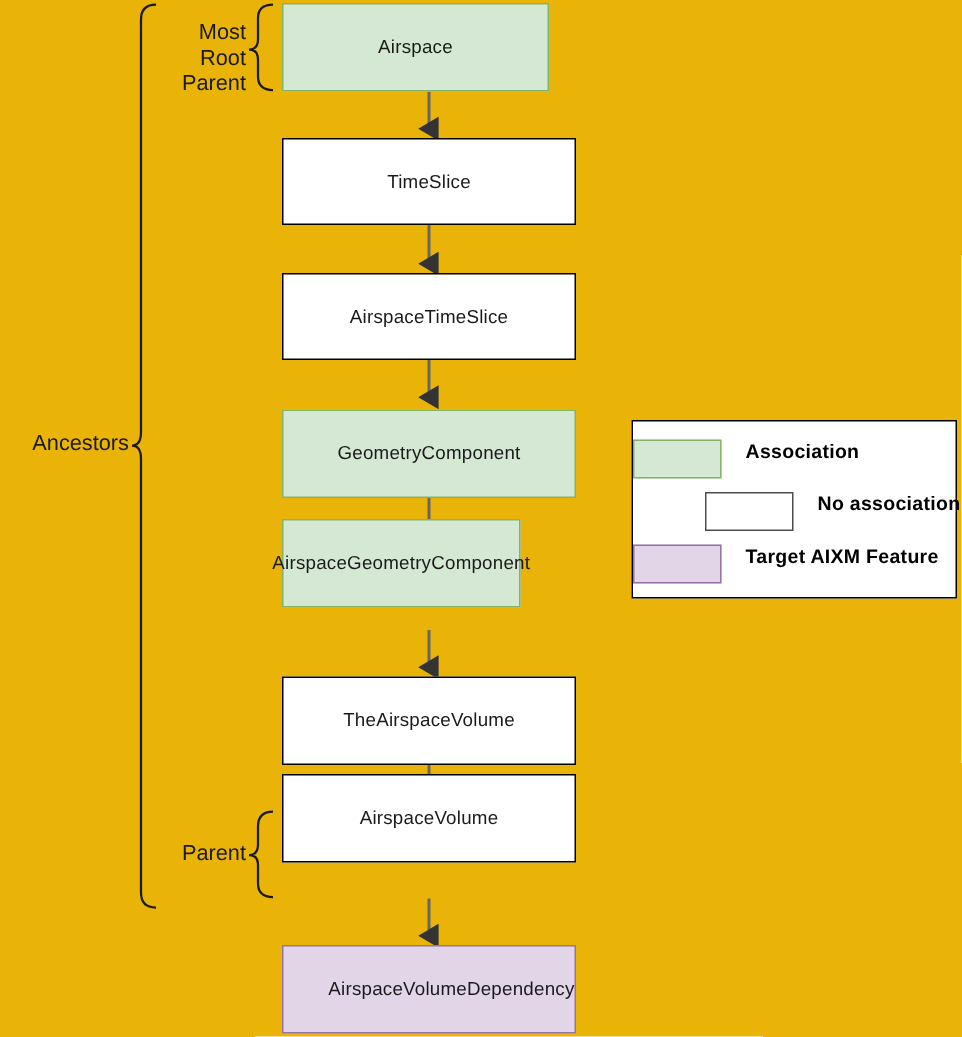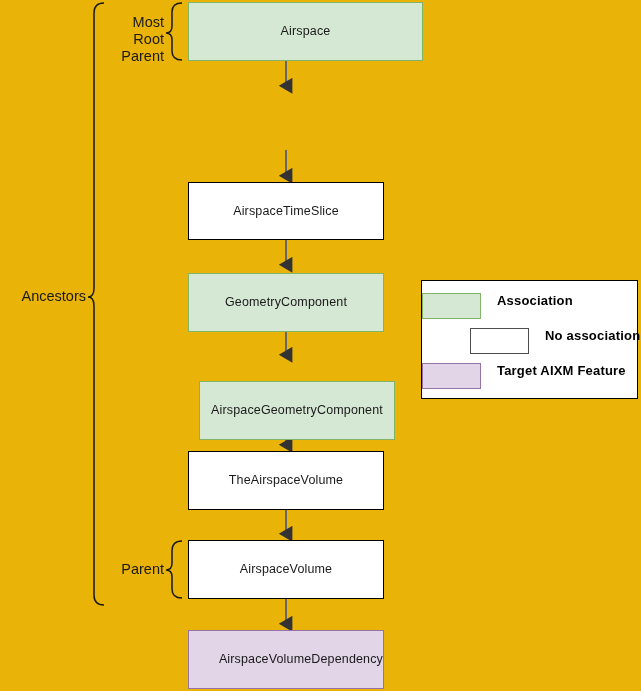--- a/index.html
+++ b/index.html
@@ -130,42 +130,45 @@
     <path d="M 182,541 Q 172,541 172,551 L 172,563 Q 172,570 166,570 Q 172,570 172,577 L 172,589 Q 172,598 182,598" fill="none" stroke="#1a1a1a" stroke-width="1.5"></path>
   </svg>
 
   <div class="brace-label" style="left: 98px; top: 14px; width: 66px;">Most Root
 Parent</div>
 
   <div class="brace-label" style="left: 8px; top: 288px; width: 78px;">Ancestors</div>
 
   <div class="brace-label" style="left: 98px; top: 561px; width: 66px;">Parent</div>
 
-  <div class="node assoc" style="left:188px; top:2px; width:235px; height:59px;">
+  <div class="node assoc" style="left:188px; top:2px; width:178px; height:59px;">
     <span>Airspace</span>
   </div>
 
+  <div class="node plain" style="left:188px; top:92px; width:196px; height:58px;">
+    <span>TimeSlice</span>
+  </div>
 
   <div class="node plain" style="left:188px; top:182px; width:196px; height:58px;">
     <span>AirspaceTimeSlice</span>
   </div>
 
   <div class="node assoc" style="left:188px; top:273px; width:196px; height:59px;">
     <span>GeometryComponent</span>
   </div>
 
-  <div class="node assoc" style="left:188px; top:381px; width:196px; height:59px;margin-left:11px;">
+  <div class="node assoc" style="left:188px; top:346px; width:159px; height:59px;">
     <span>AirspaceGeometryComponent</span>
   </div>
 
   <div class="node plain" style="left:188px; top:451px; width:196px; height:59px;">
     <span>TheAirspaceVolume</span>
   </div>
 
-  <div class="node plain" style="left:188px; top:540px; width:196px; height:59px;">
+  <div class="node plain" style="left:188px; top:516px; width:196px; height:59px;">
     <span>AirspaceVolume</span>
   </div>
 
   <div class="node target" style="left:188px; top:630px; width:196px; height:59px;justify-content:flex-end;">
     <span>AirspaceVolumeDependency</span>
   </div>
 
   <div id="legend">
     <div class="legend-row" style="top: 12px;">
       <span class="legend-swatch assoc"></span>

